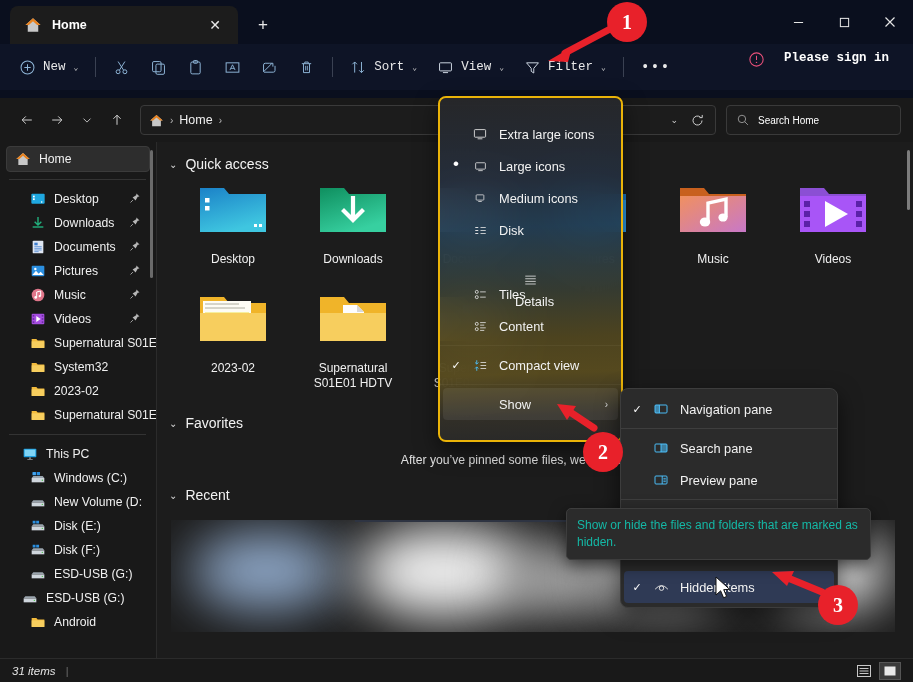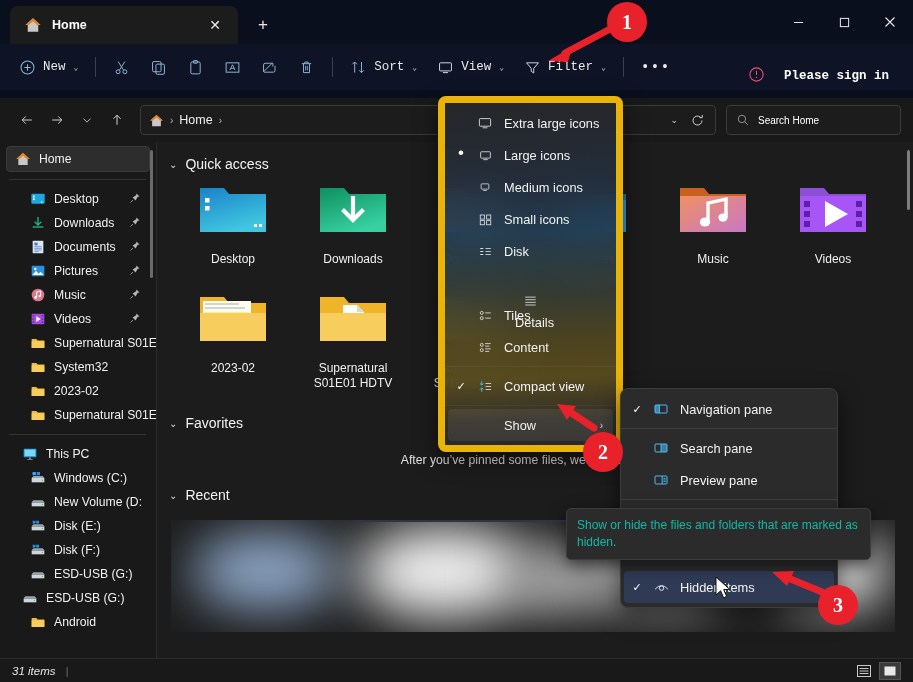--- a/index.html
+++ b/index.html
@@ -69,21 +69,21 @@
     height: 32px; border-radius: 5px;
     display: flex; align-items: center; gap: 7px;
     padding: 0 9px; color: #e9e9e9; font-size: 12.5px;
     white-space: nowrap;
   }
   .cmd-icon { width: 17px; height: 17px; display: block; }
   .chev { font-size: 8px; color: #cfcfcf; margin-left: 1px; }
   .cmd-sep { width: 1px; height: 20px; background: #3a4152; margin: 0 6px; }
   .signin {
     margin-left: auto; margin-right: 6px;
-    display: flex; align-items: flex-end; gap: 19px;
+    display: flex; align-items: flex-start; gap: 19px;
     color: #ffffff; font-size: 12.5px; font-weight: 600;
     padding: 0 8px; height: 32px; border-radius: 5px;
   }
 
   
   .addrbar {
     position: absolute; left: 0; top: 98px; width: 913px; height: 44px;
     background: #191919;
     display: flex; align-items: center; padding: 0 12px;
   }
@@ -174,24 +174,24 @@
   }
   .status-text { color: #e4e4e4; font-size: 11.5px; }
   .status-sep { color: #6a6a6a; margin-left: 10px; font-size: 11.5px; }
   .viewtoggles { margin-left: auto; display: flex; gap: 4px; }
   .vt { width: 22px; height: 18px; display: flex; align-items: center; justify-content: center; }
   .vt.active { background: #3a3a3a; border: 1px solid #555; }
 
   
   .viewmenu {
     position: absolute; left: 438px; top: 96px; width: 185px;
-    border-radius: 8px; border: 7px solid #eab308;
+    border-radius: 8px; border: 2px solid #eab308;
     background: rgba(43,43,43,0.86);
     backdrop-filter: blur(22px);
-    padding: 4px 0;
+    padding: 20px 0;
     box-shadow: 0 8px 22px rgba(0,0,0,0.55);
     overflow: hidden;
   }
   .vm-item {
     height: 32px; margin: 0 3px; border-radius: 4px;
     display: flex; align-items: center; color: #f2f2f2; font-size: 12.8px;
     position: relative;
   }
   .vm-item.hl { background: rgba(255,255,255,0.075); }
   .vm-check {
@@ -811,32 +811,20 @@
       <span class="vm-check"></span>
       <span class="vm-ico">
         <svg width="14" height="14" viewBox="0 0 20 20">
             <rect x="4.5" y="5.5" width="11" height="7.5" rx="1" fill="none" stroke="#e3e3e3" stroke-width="1.1"></rect>
             <path d="M7.5 15 h5" stroke="#e3e3e3" stroke-width="1.1"></path>
           </svg>
       </span>
       <span class="vm-lbl">Medium icons</span>
     </div>
 
-    <div class="vm-item" style="position:relative;">
-      <span class="vm-check"></span>
-      <span class="vm-ico">
-        <svg width="15" height="15" viewBox="0 0 20 20">
-          <rect x="3" y="4" width="5.5" height="5.5" fill="none" stroke="#e3e3e3" stroke-width="1.1"></rect>
-          <rect x="11.5" y="4" width="5.5" height="5.5" fill="none" stroke="#e3e3e3" stroke-width="1.1"></rect>
-          <rect x="3" y="11.5" width="5.5" height="5.5" fill="none" stroke="#e3e3e3" stroke-width="1.1"></rect>
-          <rect x="11.5" y="11.5" width="5.5" height="5.5" fill="none" stroke="#e3e3e3" stroke-width="1.1"></rect>
-        </svg>
-      </span>
-      <span class="vm-lbl">Small icons</span>
-    </div>
 
     <div class="vm-item" style="position:relative;">
       <span class="vm-check"></span>
       <span class="vm-ico">
         <svg width="15" height="15" viewBox="0 0 20 20">
           <path d="M3 6 H7 M3 10 H7 M3 14 H7" stroke="#e3e3e3" stroke-width="1.3"></path>
           <path d="M10 6 H17 M10 10 H17 M10 14 H17" stroke="#e3e3e3" stroke-width="1.1"></path>
         </svg>
       </span>
       <span class="vm-lbl">Disk</span>

